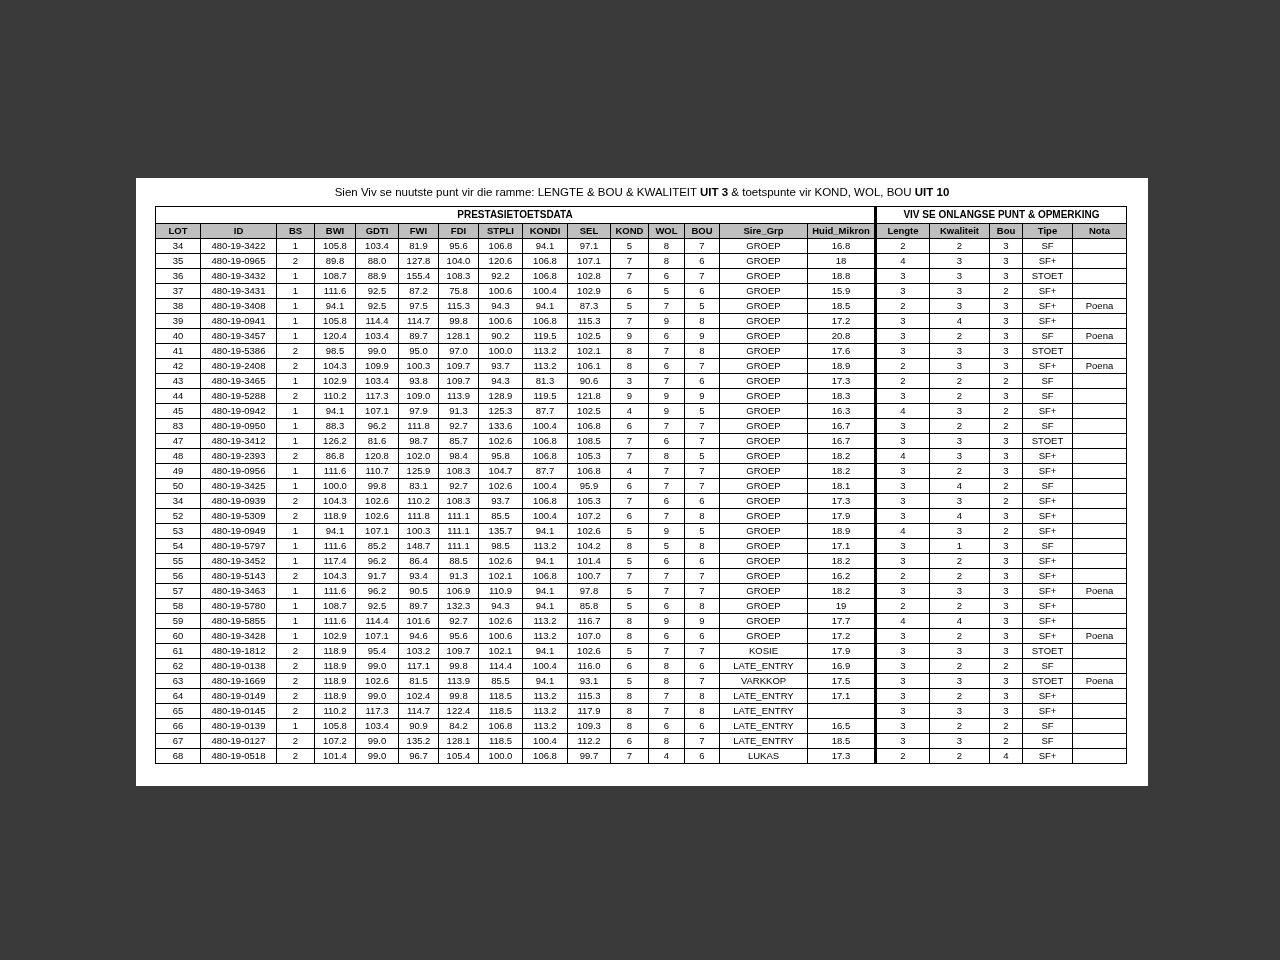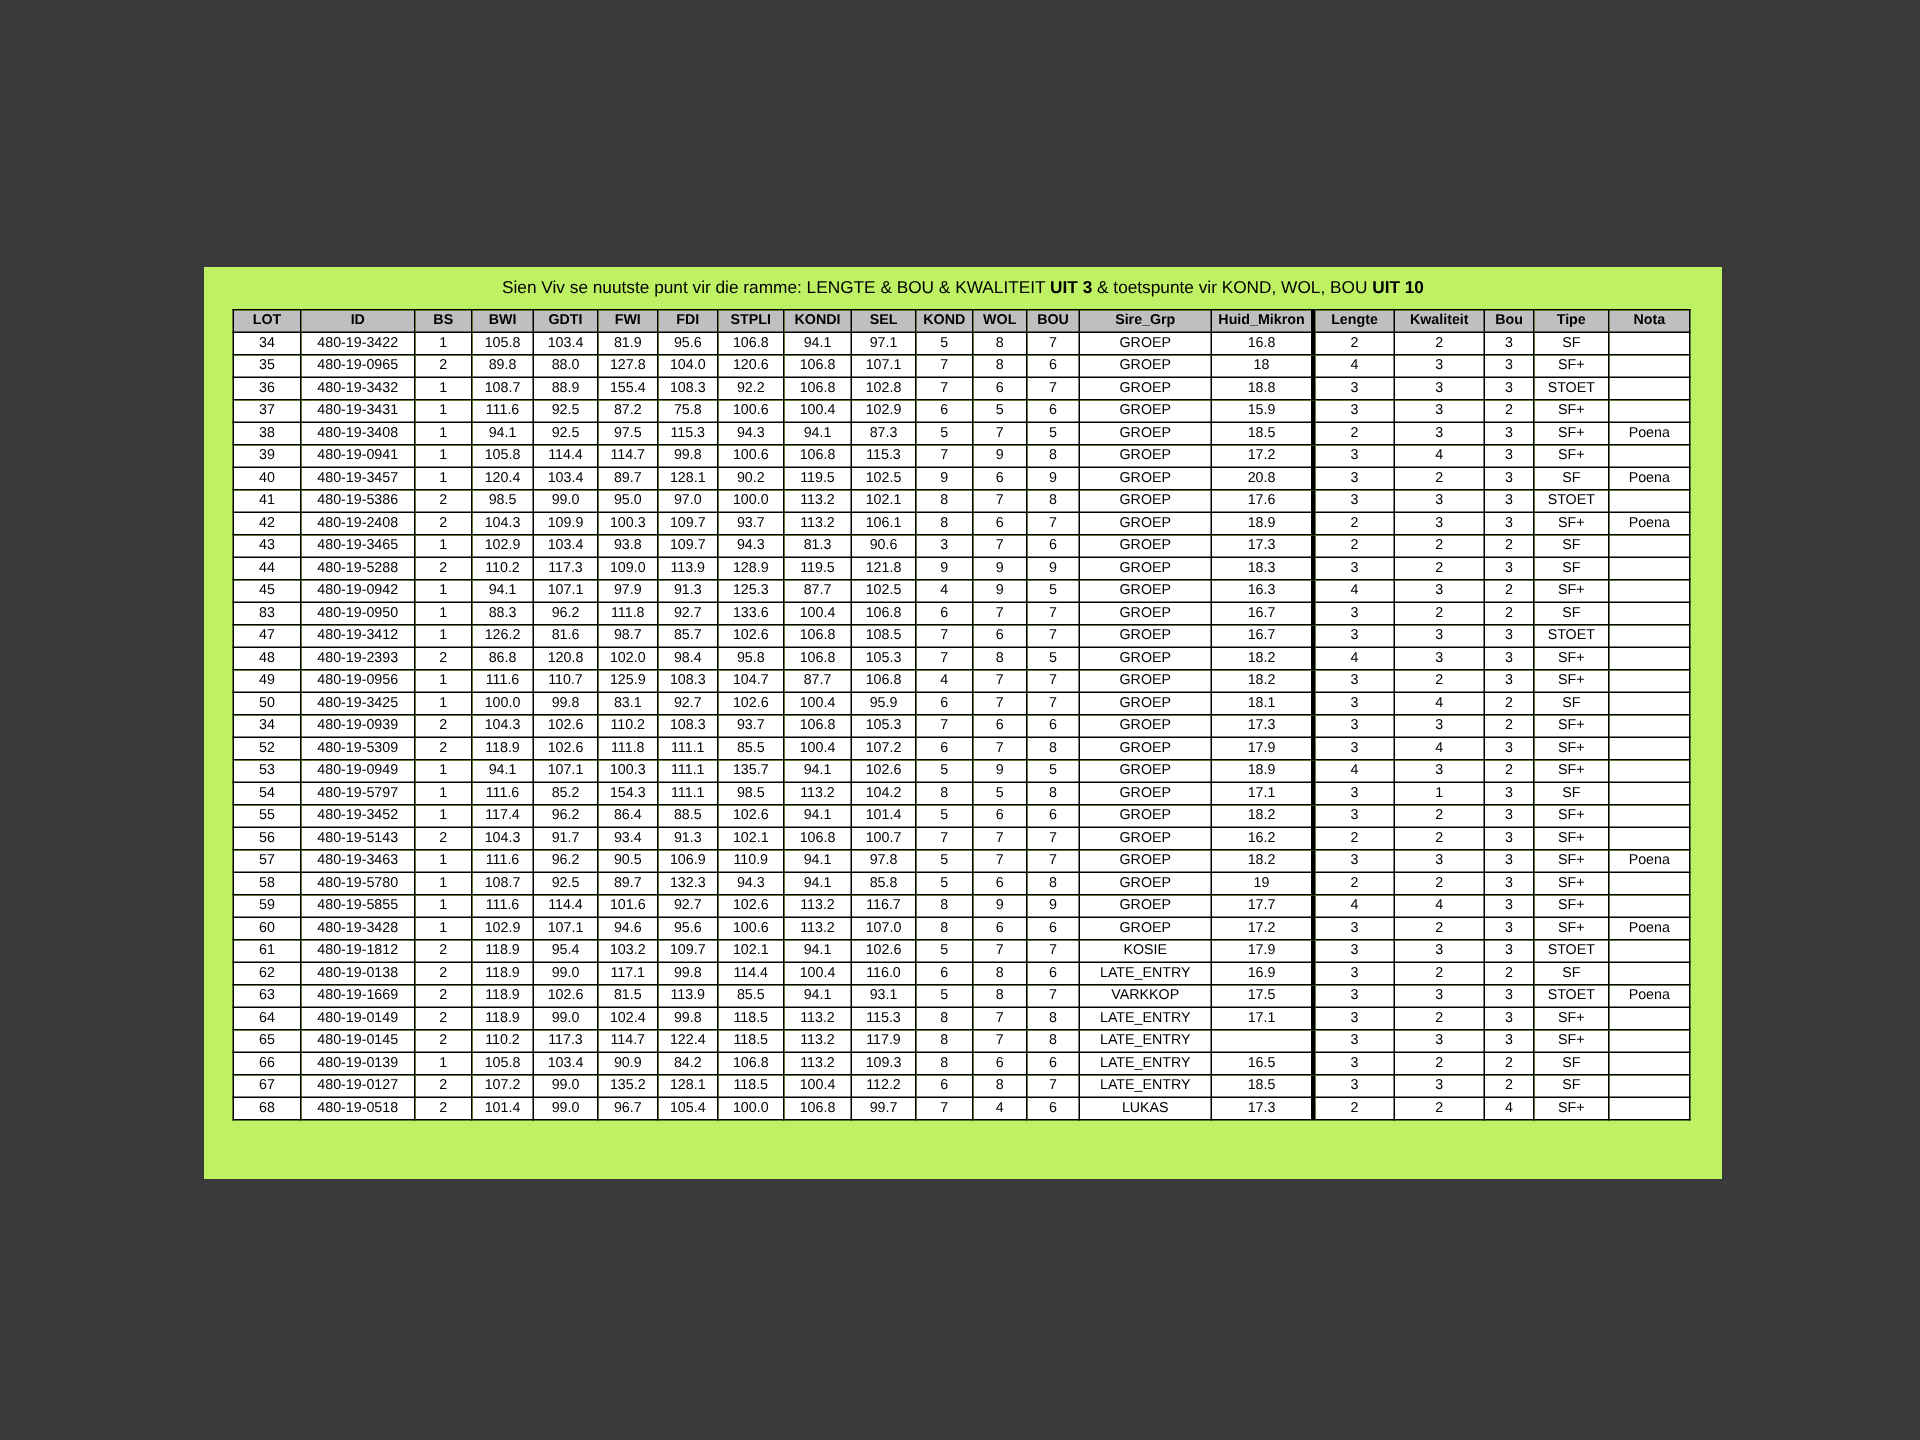--- a/index.html
+++ b/index.html
@@ -9,21 +9,21 @@
     font-family: "Liberation Sans", sans-serif;
     position: relative;
     overflow: hidden;
   }
   .document {
     position: absolute;
     left: 136px;
     top: 178px;
     width: 1012px;
     height: 608px;
-    background: #bef264;
+    background: #ffffff;
     padding-top: 8px;
   }
   .title {
     text-align: center;
     font-size: 11.5px;
     color: #000;
     margin-bottom: 8px;
     white-space: nowrap;
   }
   .title b { font-weight: bold; }
@@ -74,20 +74,24 @@
         <col style="width: 35px;">
         <col style="width: 88px;">
         <col style="width: 68px;">
         <col style="width: 54px;">
         <col style="width: 60px;">
         <col style="width: 33px;">
         <col style="width: 50px;">
         <col style="width: 54px;">
       </colgroup>
     <thead>
+      <tr>
+        <th class="group" colspan="15">PRESTASIETOETSDATA</th>
+        <th class="group sep" colspan="5">VIV SE ONLANGSE PUNT &amp; OPMERKING</th>
+      </tr>
       <tr class="colhead-row">
           <th>LOT</th>
           <th>ID</th>
           <th>BS</th>
           <th>BWI</th>
           <th>GDTI</th>
           <th>FWI</th>
           <th>FDI</th>
           <th>STPLI</th>
           <th>KONDI</th>
@@ -544,21 +548,21 @@
           <td>2</td>
           <td>SF+</td>
           <td></td>
         </tr>
         <tr>
           <td>54</td>
           <td>480-19-5797</td>
           <td>1</td>
           <td>111.6</td>
           <td>85.2</td>
-          <td>154.3</td>
+          <td>148.7</td>
           <td>111.1</td>
           <td>98.5</td>
           <td>113.2</td>
           <td>104.2</td>
           <td>8</td>
           <td>5</td>
           <td>8</td>
           <td>GROEP</td>
           <td>17.1</td>
           <td class="sep">3</td>

